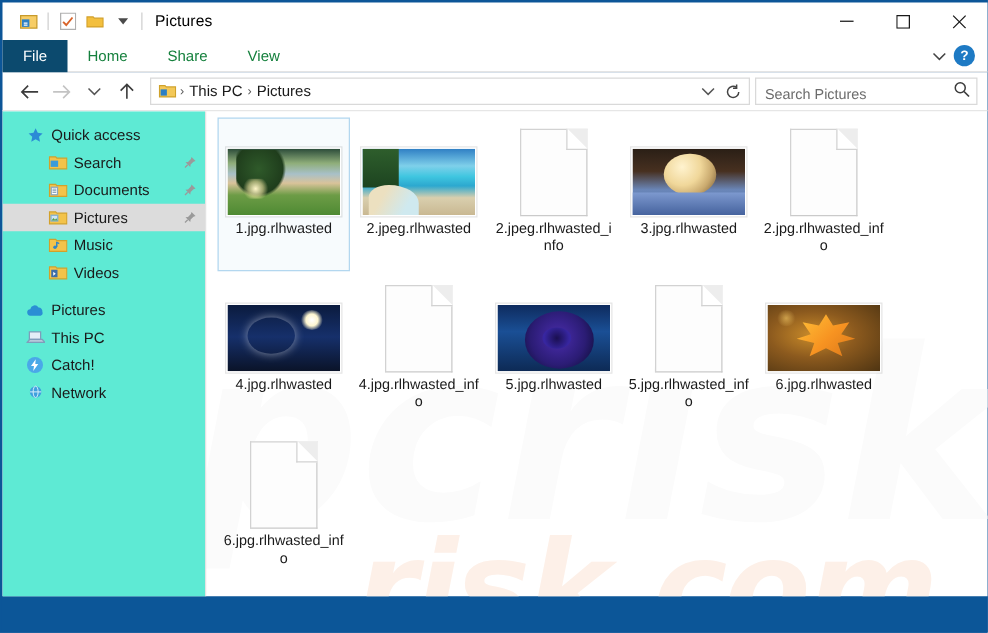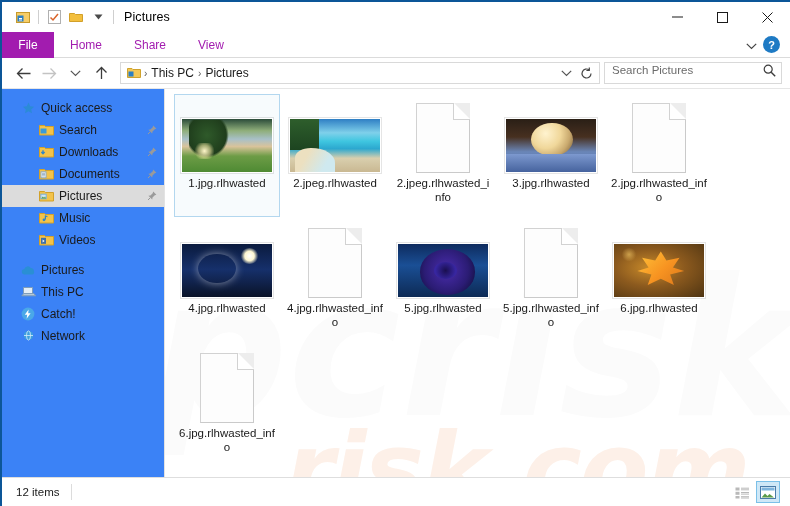--- a/index.html
+++ b/index.html
@@ -43,26 +43,26 @@
 
   
   #ribbon {
     position: absolute; left: 1px; top: 31px;
     width: 788px; height: 26px;
     background: #ffffff;
     border-bottom: 1px solid #dbdbdb;
     display: flex; align-items: stretch;
   }
   .tab {
-    font-size: 12px; color: #a21caf;
+    font-size: 12px; color: #15803d;
     display: flex; align-items: center; justify-content: center;
     padding: 0 16px; height: 26px;
   }
   .tab.file {
-    background: #a21caf; color: #ffffff;
+    background: #0c4a6e; color: #ffffff;
     min-width: 52px; padding: 0 14px;
   }
   #ribbon-right {
     margin-left: auto; display: flex; align-items: center; gap: 6px;
     padding-right: 10px;
   }
   #help-btn {
     width: 17px; height: 17px; border-radius: 50%;
     background: #1e7ac4; color: #fff;
     font-size: 11px; font-weight: bold;
@@ -87,21 +87,21 @@
     border: 1px solid #d9d9d9; background: #fff;
     display: flex; align-items: center; padding: 0 4px;
     min-width: 0;
   }
   .crumb { font-size: 12px; color: #1a1a1a; padding: 0 3px; white-space: nowrap;}
   .crumb-sep { color: #5a5a5a; font-size: 10px; padding: 0 1px; }
   #addr-right { margin-left: auto; display: flex; align-items: center; gap: 2px;}
   #searchbox {
     width: 178px; height: 22px;
     border: 1px solid #d9d9d9; background: #fff;
-    display: flex; align-items: flex-start; padding: 0 5px;
+    display: flex; align-items: flex-end; padding: 0 5px;
   }
   #search-input {
     border: 0; outline: 0; flex: 1; font-size: 11.5px;
     font-family: "Liberation Sans", sans-serif; color: #333;
     background: transparent; min-width: 0;
   }
   #search-input::placeholder { color: #6b6b6b; }
 
   
   #body {
@@ -131,21 +131,21 @@
   }
   #watermark2 span {
     position: absolute; left: 0; top: 0;
     font-size: 190px; font-weight: bold; font-style: italic;
     color: #fbfbfb; font-family: "DejaVu Sans", sans-serif;
   }
 
   
   #sidebar {
     width: 162px; height: 389px;
-    background: #3b82f6;
+    background: #5eead4;
     padding-top: 8px;
     position: relative; z-index: 2;
     flex: 0 0 162px;
     overflow: hidden;
   }
   .nav-item {
     height: 22px; display: flex; align-items: center;
     font-size: 12px; color: #1a1a1a; position: relative;
     padding-right: 6px;
   }
@@ -423,35 +423,20 @@
         </span>
         <span class="ni-label">Search</span>
         <span class="pin">
           <svg width="10" height="10" viewBox="0 0 10 10">
               <path d="M6.2 0.6L9.4 3.8 7.8 4.3 5.5 6.6 5.2 8.6 1.4 4.8 3.4 4.5 5.7 2.2z" fill="#9a9a9a"></path>
               <path d="M1 9l2.2-2.2" stroke="#9a9a9a" stroke-width="1"></path>
             </svg>
         </span>
       </div>
 
-      <div class="nav-item lvl1">
-        <span class="ni-icon">
-          <svg width="15" height="12" viewBox="0 0 15 12">
-              <path d="M0.5 1.5v9.5h14v-8.5H6.5l-1-1z" fill="#f3c34a" stroke="#d2a12a"></path>
-              <path d="M4 4.2v3M2.4 6l1.6 1.8L5.6 6" stroke="#2f86c8" stroke-width="1.4" fill="none"></path>
-            </svg>
-        </span>
-        <span class="ni-label">Downloads</span>
-        <span class="pin">
-          <svg width="10" height="10" viewBox="0 0 10 10">
-              <path d="M6.2 0.6L9.4 3.8 7.8 4.3 5.5 6.6 5.2 8.6 1.4 4.8 3.4 4.5 5.7 2.2z" fill="#9a9a9a"></path>
-              <path d="M1 9l2.2-2.2" stroke="#9a9a9a" stroke-width="1"></path>
-            </svg>
-        </span>
-      </div>
 
       <div class="nav-item lvl1">
         <span class="ni-icon">
           <svg width="15" height="12" viewBox="0 0 15 12">
               <path d="M0.5 1.5v9.5h14v-8.5H6.5l-1-1z" fill="#f3c34a" stroke="#d2a12a"></path>
               <rect x="2" y="3.8" width="5" height="6" fill="#fff" stroke="#8aa7c0"></rect>
               <path d="M3 5.3h3M3 6.6h3M3 7.9h3" stroke="#7e9bb5" stroke-width=".8"></path>
             </svg>
         </span>
         <span class="ni-label">Documents</span>
@@ -629,35 +614,14 @@
           <div class="thumb-box">
               <div class="docicon"></div>
             </div>
           <div class="tile-label">6.jpg.rlhwasted_info</div>
         </div>
 
       </div>
     </div>
   </div>
 
-  <div id="statusbar">
-    <div id="status-text">12 items</div>
-    <div id="status-sep"></div>
-    <div id="viewbtns">
-      <div class="viewbtn">
-        <svg width="15" height="13" viewBox="0 0 15 13">
-          <rect x="0.5" y="1.5" width="4" height="3" fill="#b9b9b9"></rect>
-          <rect x="0.5" y="5.8" width="4" height="3" fill="#b9b9b9"></rect>
-          <rect x="0.5" y="10" width="4" height="2.5" fill="#b9b9b9"></rect>
-          <path d="M6 2.2h8M6 3.8h8M6 6.5h8M6 8.1h8M6 10.7h8M6 12h8" stroke="#b9b9b9" stroke-width="1"></path>
-        </svg>
-      </div>
-      <div class="viewbtn active">
-        <svg width="16" height="13" viewBox="0 0 16 13">
-          <rect x="0.5" y="0.5" width="15" height="12" fill="#ffffff" stroke="#4a7ba8"></rect>
-          <rect x="1.5" y="1.5" width="13" height="3" fill="#7fb5dd"></rect>
-          <path d="M1.5 11.5l3.5-4 2.5 2.6 2-2.2 4.5 3.6z" fill="#5a9b4a"></path>
-        </svg>
-      </div>
-    </div>
-  </div>
 
 </div>
 
 </body></html>

